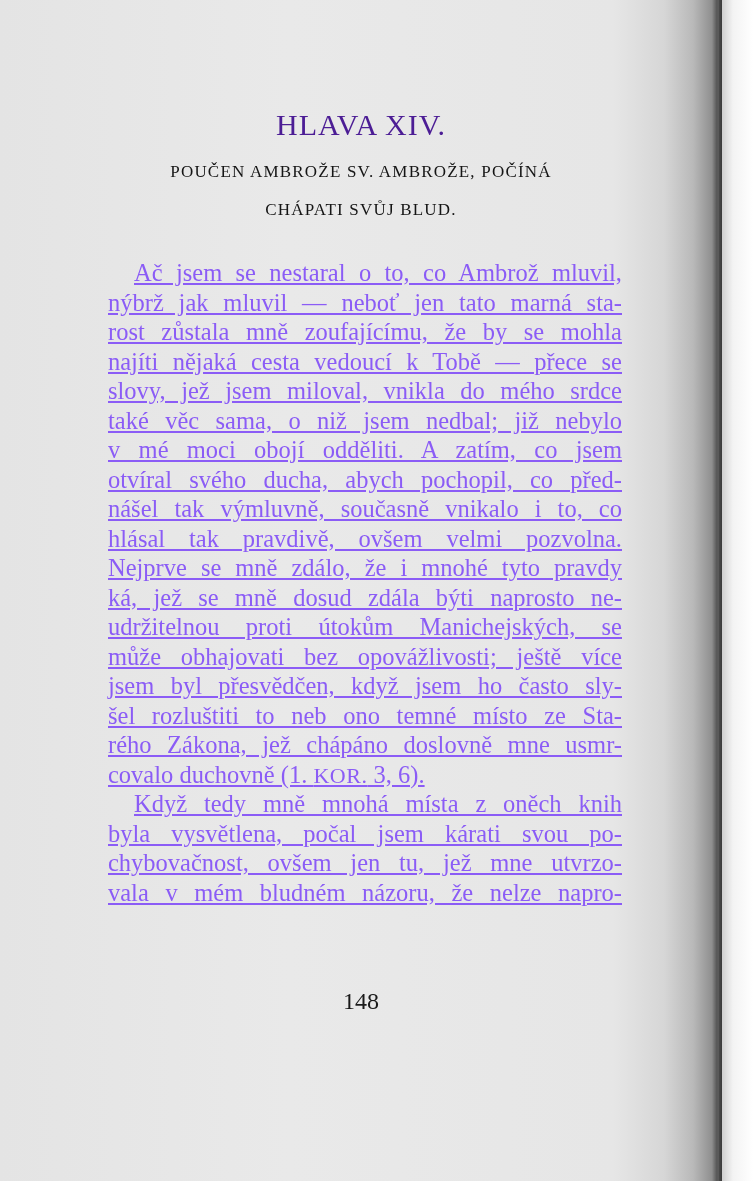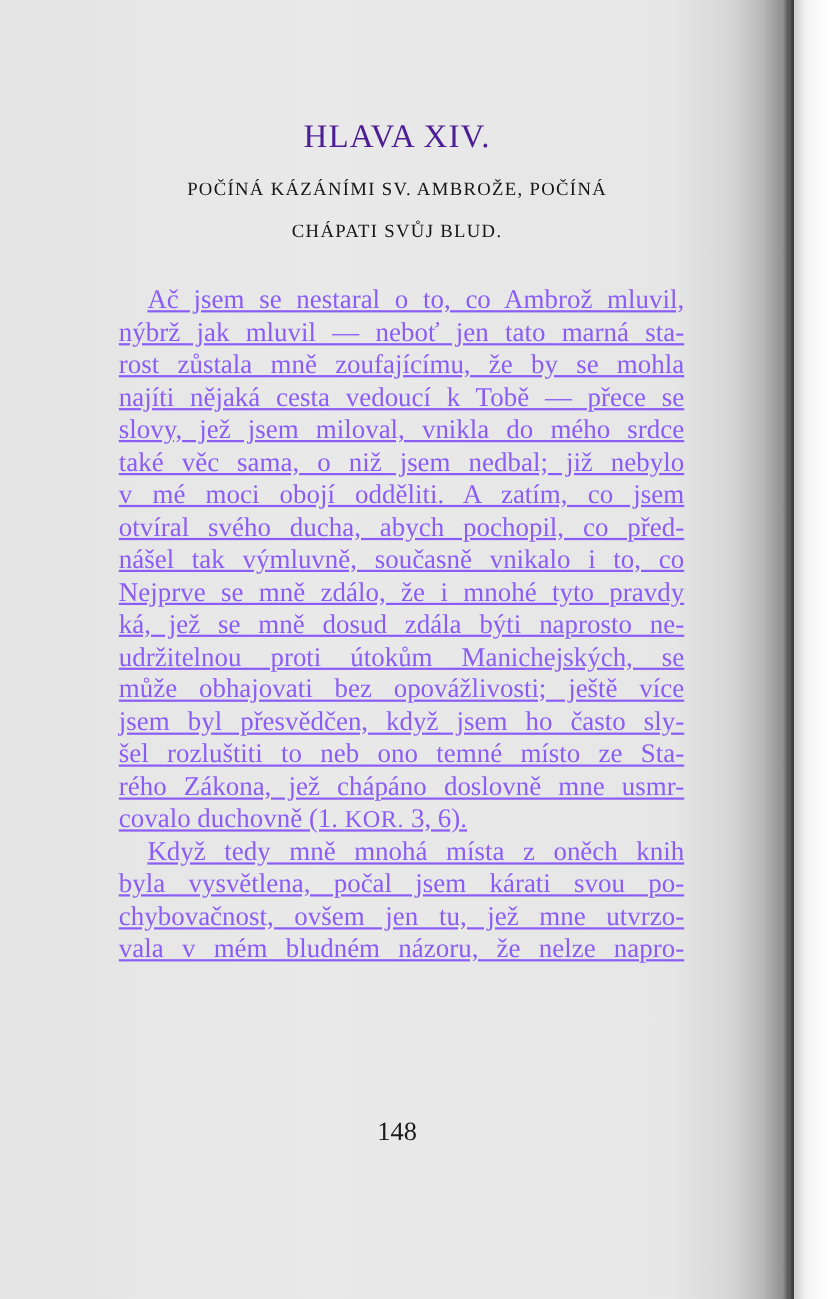--- a/index.html
+++ b/index.html
@@ -90,44 +90,44 @@
   .line.last { text-align-last: left; }
   .sc { font-variant: small-caps; font-size: 22px; letter-spacing: 0.5px; }
   .page-number {
     position: absolute;
     left: 0;
     width: 722px;
     top: 988px;
     text-align: center;
     font-size: 24px;
     color: #1a1a1a;
-    margin-top: 28px;
   }
 </style>
 </head>
 <body>
 
 <div class="page"></div>
 <div class="spine-line"></div>
 <div class="beyond"></div>
 
 <div class="chapter-title">HLAVA XIV.</div>
-<div class="subtitle l1">POČÍNÁ KÁZÁNÍMI SV. AMBROŽE, POČÍNÁ</div>
+<div class="subtitle l1">POUČEN AMBROŽE SV. AMBROŽE, POČÍNÁ</div>
 <div class="subtitle l2">CHÁPATI SVŮJ BLUD.</div>
 
 <div class="body-text">
   <div class="line indent">Ač jsem se nestaral o to, co Ambrož mluvil,</div>
   <div class="line">nýbrž jak mluvil — neboť jen tato marná sta-</div>
   <div class="line">rost zůstala mně zoufajícímu, že by se mohla</div>
   <div class="line">najíti nějaká cesta vedoucí k Tobě — přece se</div>
   <div class="line">slovy, jež jsem miloval, vnikla do mého srdce</div>
   <div class="line">také věc sama, o niž jsem nedbal; již nebylo</div>
   <div class="line">v mé moci obojí odděliti. A zatím, co jsem</div>
   <div class="line">otvíral svého ducha, abych pochopil, co před-</div>
   <div class="line">nášel tak výmluvně, současně vnikalo i to, co</div>
+  <div class="line">hlásal tak pravdivě, ovšem velmi pozvolna.</div>
   <div class="line">Nejprve se mně zdálo, že i mnohé tyto pravdy</div>
   <div class="line">ká, jež se mně dosud zdála býti naprosto ne-</div>
   <div class="line">udržitelnou proti útokům Manichejských, se</div>
   <div class="line">může obhajovati bez opovážlivosti; ještě více</div>
   <div class="line">jsem byl přesvědčen, když jsem ho často sly-</div>
   <div class="line">šel rozluštiti to neb ono temné místo ze Sta-</div>
   <div class="line">rého Zákona, jež chápáno doslovně mne usmr-</div>
   <div class="line last"><span>covalo duchovně (1. </span><span class="sc">KOR.</span><span> 3, 6).</span></div>
   <div class="line indent">Když tedy mně mnohá místa z oněch knih</div>
   <div class="line">byla vysvětlena, počal jsem kárati svou po-</div>

